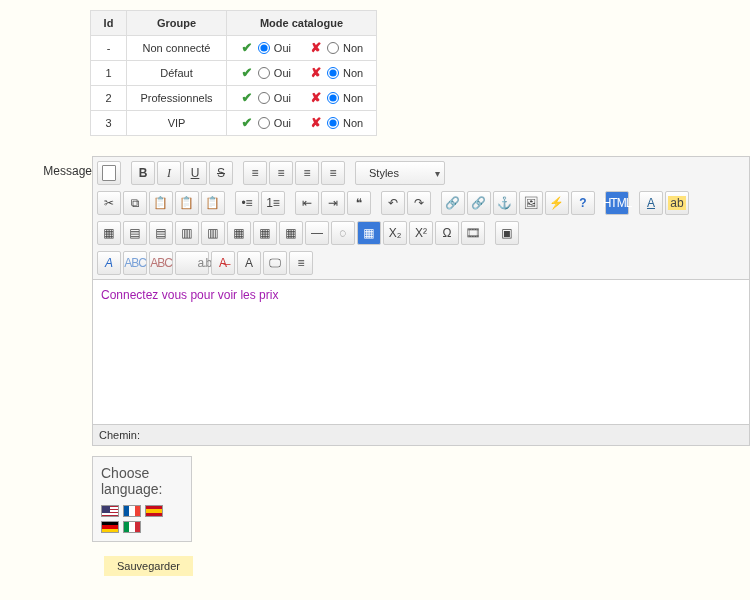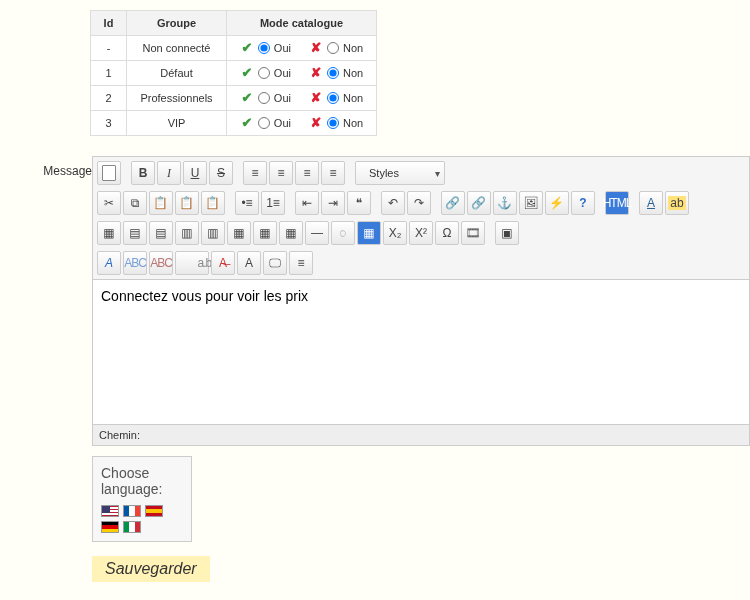--- a/index.html
+++ b/index.html
@@ -51,39 +51,39 @@
   .glyph-b { font-weight:bold; }
   .glyph-i { font-style:italic; font-family:Georgia,serif; }
   .glyph-u { text-decoration:underline; }
   .glyph-s { text-decoration:line-through; }
   .tiny { font-size:12px; letter-spacing:-1px; }
   .color-a { color:#2a6496; text-decoration:underline; }
   .hl { background:#ffe27a; padding:0 2px; }
 
   .edit-area {
     border:1px solid #ccc; border-top:none; background:#fff; min-height:145px;
-    padding:8px; font-size:14px; color:#000000;
+    padding:8px; font-size:12px; color:#a21caf;
   }
   .path-bar { border:1px solid #ccc; border-top:none; background:#eee; padding:4px 6px; font-size:11px; }
 
   .lang-box {
     border:1px solid #ccc; background:#f7f7f7; width:100px; margin-top:10px; padding:8px; font-size:14px; color:#555;
   }
   .flags { display:flex; flex-wrap:wrap; gap:4px; margin-top:8px; }
   .flag { width:18px; height:12px; border:1px solid #999; display:inline-block; position:relative; cursor:pointer; }
   .flag.us { background:linear-gradient(#b22234 50%,#fff 50%); background-size:100% 3px; }
   .flag.us::after { content:""; position:absolute; left:0; top:0; width:8px; height:7px; background:#3c3b6e; }
   .flag.fr { background:linear-gradient(90deg,#0055a4 33%,#fff 33%,#fff 66%,#ef4135 66%); }
   .flag.es { background:linear-gradient(#c60b1e 25%,#ffc400 25%,#ffc400 75%,#c60b1e 75%); }
   .flag.de { background:linear-gradient(#000 33%,#dd0000 33%,#dd0000 66%,#ffce00 66%); }
   .flag.it { background:linear-gradient(90deg,#009246 33%,#fff 33%,#fff 66%,#ce2b37 66%); }
 
   .save-btn {
-    display:inline-block; margin-top:14px; margin-left:0; background:#fff3b8; border:1px solid #fff3b8;
-    padding:3px 12px; font-size:16px; color:#333; cursor:pointer;font-style:italic;
+    display:inline-block; margin-top:14px; margin-left:12px; background:#fff3b8; border:1px solid #fff3b8;
+    padding:3px 12px; font-size:11px; color:#333; cursor:pointer;
   }
 </style>
 </head>
 <body>
 
 <div class="container">
 
   <table class="cat-table">
     <thead>
       <tr>

